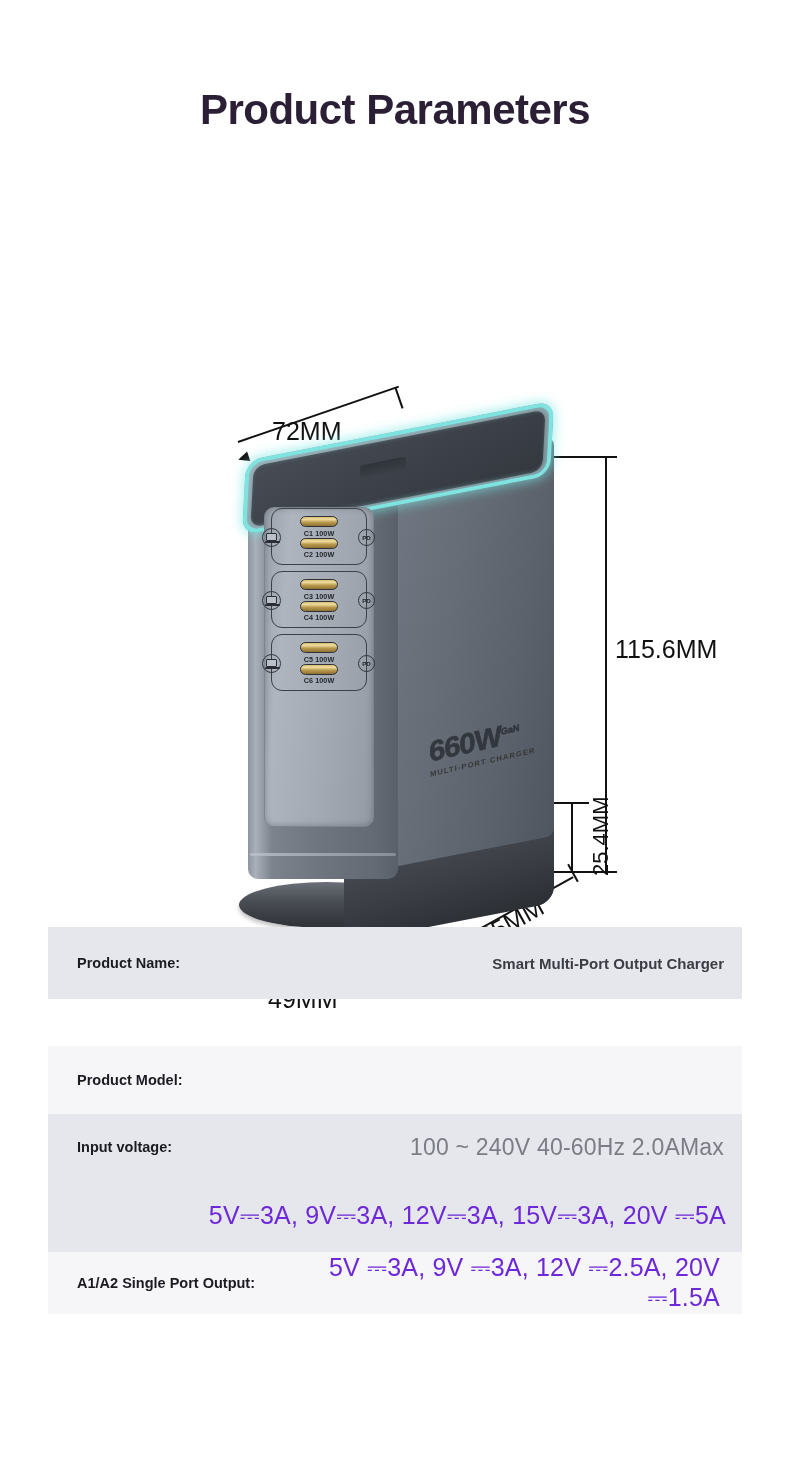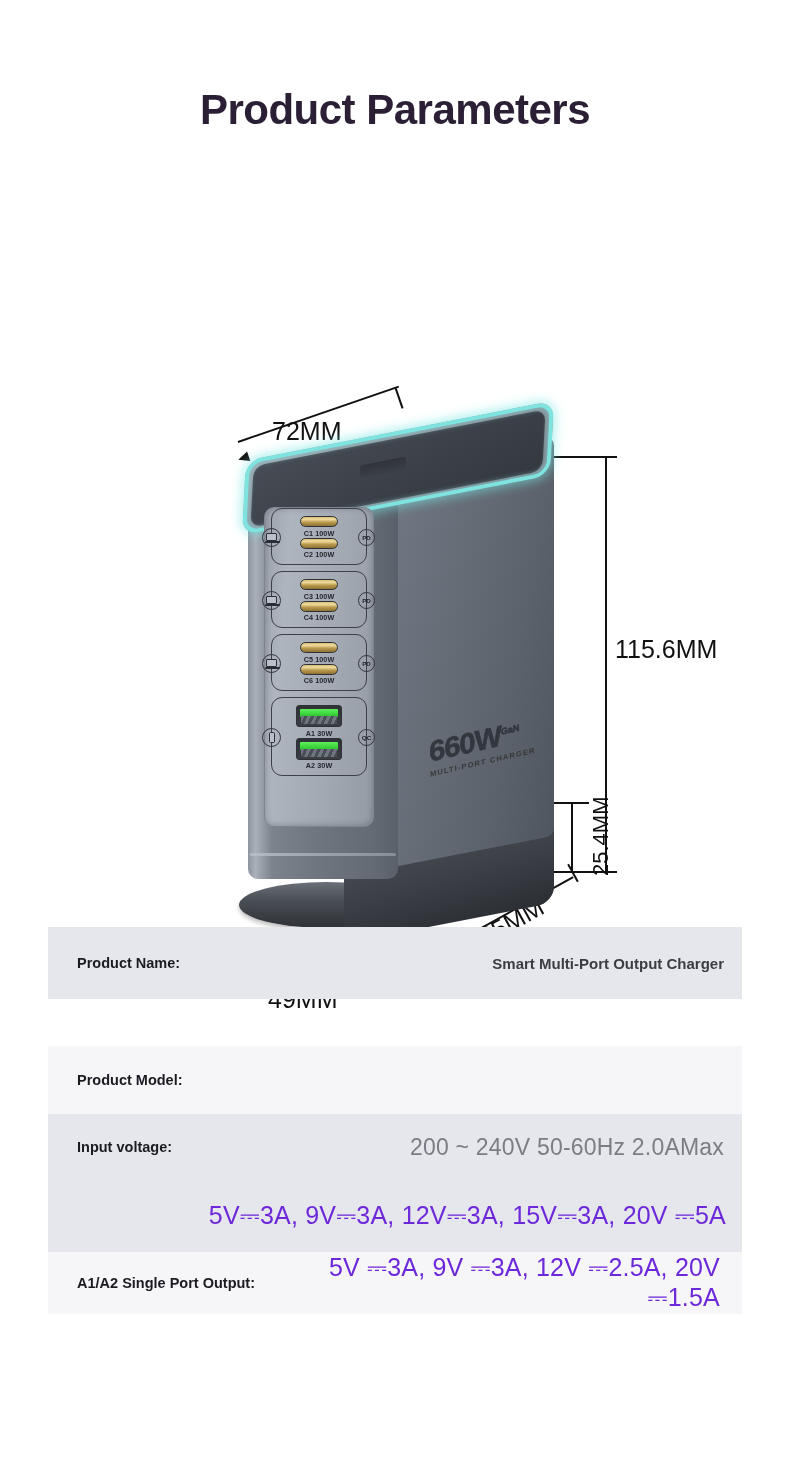--- a/index.html
+++ b/index.html
@@ -362,34 +362,20 @@
           <div class="port-row">
             <div class="usbc"></div>
             <div class="port-label">C5 100W</div>
           </div>
           <div class="port-row">
             <div class="usbc"></div>
             <div class="port-label">C6 100W</div>
           </div>
         </div>
 
-        <div class="port-group">
-          <span class="icon-phone">
-              <i></i>
-            </span>
-          <span class="badge-qc">QC</span>
-          <div class="port-row">
-            <div class="usba"></div>
-            <div class="port-label">A1 30W</div>
-          </div>
-          <div class="port-row">
-            <div class="usba"></div>
-            <div class="port-label">A2 30W</div>
-          </div>
-        </div>
 
       </div>
 
       <div class="brand">
         <div class="brand-main">
           <span>660</span><span>W</span><span class="brand-sup">GaN</span>
         </div>
         <div class="brand-sub">MULTI-PORT CHARGER</div>
       </div>
 
@@ -402,21 +388,21 @@
       <div class="label">Product Name:</div>
       <div class="value bold">Smart Multi-Port Output Charger</div>
     </div>
 
     <div class="row light r2">
       <div class="label">Product Model:</div>
     </div>
 
     <div class="row dark r3">
       <div class="label">Input voltage:</div>
-      <div class="value big">200 ~ 240V 50-60Hz  2.0AMax</div>
+      <div class="value big">100 ~ 240V 40-60Hz  2.0AMax</div>
     </div>
 
 
     <div class="row dark r5">
       <div class="label"></div>
       <div class="value mid">5V⎓3A, 9V⎓3A, 12V⎓3A,  15V⎓3A, 20V ⎓5A</div>
     </div>
 
     <div class="row light r6">
       <div class="label">A1/A2 Single Port Output:</div>

